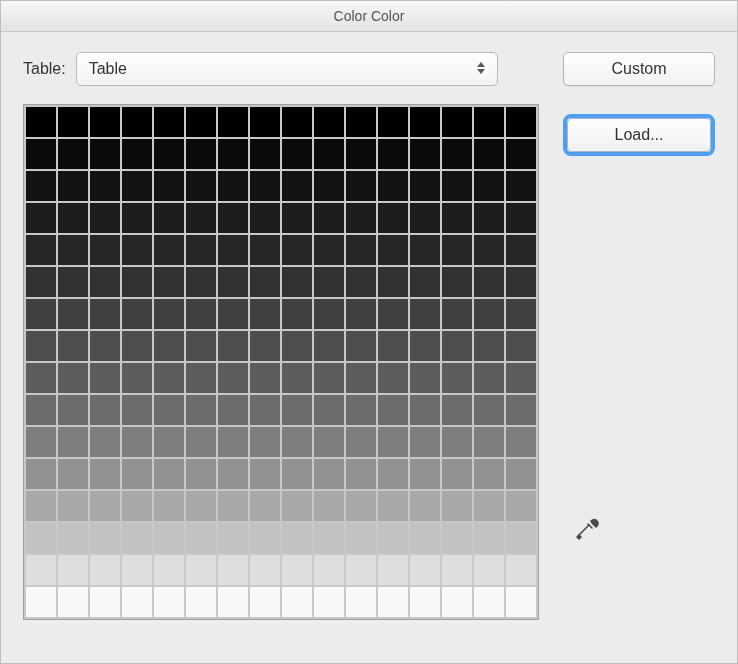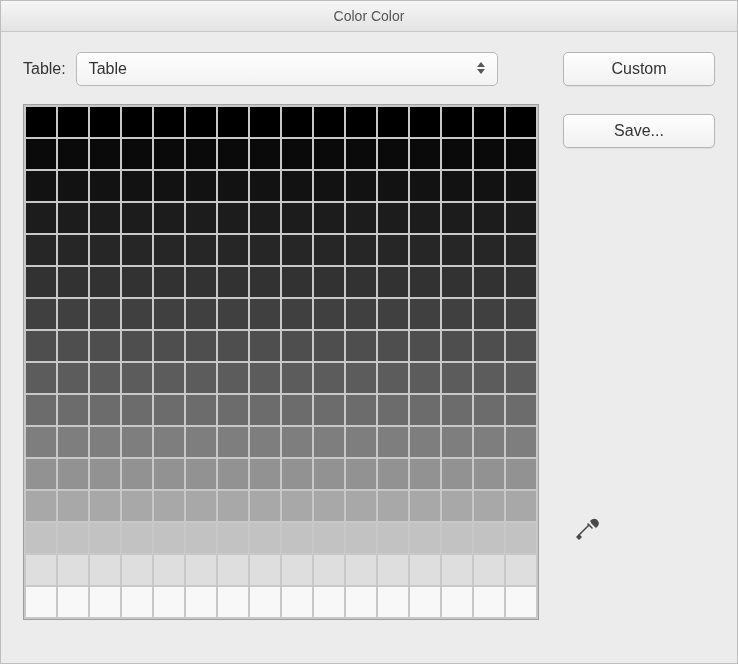--- a/index.html
+++ b/index.html
@@ -431,23 +431,25 @@
             <div class="swatch" style="background: rgb(248, 248, 248);"></div>
             <div class="swatch" style="background: rgb(248, 248, 248);"></div>
             <div class="swatch" style="background: rgb(248, 248, 248);"></div>
           </div>
       </div>
     </div>
     <div class="right-col">
       <div class="btn" id="group-cancel">
           <span>Custom</span>
         </div>
-      <div class="btn">
-          <span>Save...</span>
-        </div>
+      <div class="focus-ring">
+        <div class="btn">
+            <span>Load...</span>
+          </div>
+      </div>
       <div class="spacer"></div>
       <div class="eyedrop-row">
         <span class="eyedrop-icon">
           <svg width="30" height="30" viewBox="0 0 30 30">
             <g stroke="#4a4a4a" stroke-width="1.6" fill="none" stroke-linecap="round" stroke-linejoin="round">
               <path d="M6 24 L16 14"></path>
               <path d="M4 26 L6 24 L8 26 L6 28 Z" fill="#4a4a4a"></path>
               <path d="M15 13 L19 17"></path>
               <path d="M18 10 C20 8 23 8 24 10 C26 12 25 14 23 16 L19 12 Z" fill="#4a4a4a"></path>
             </g>

